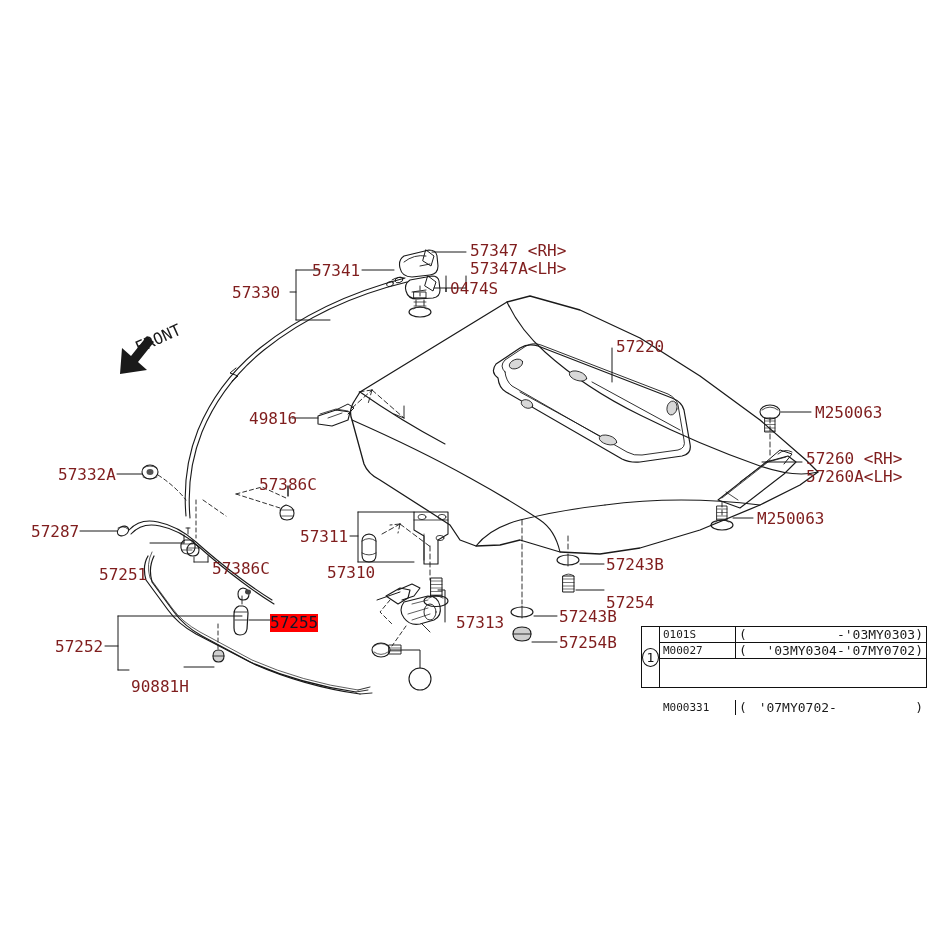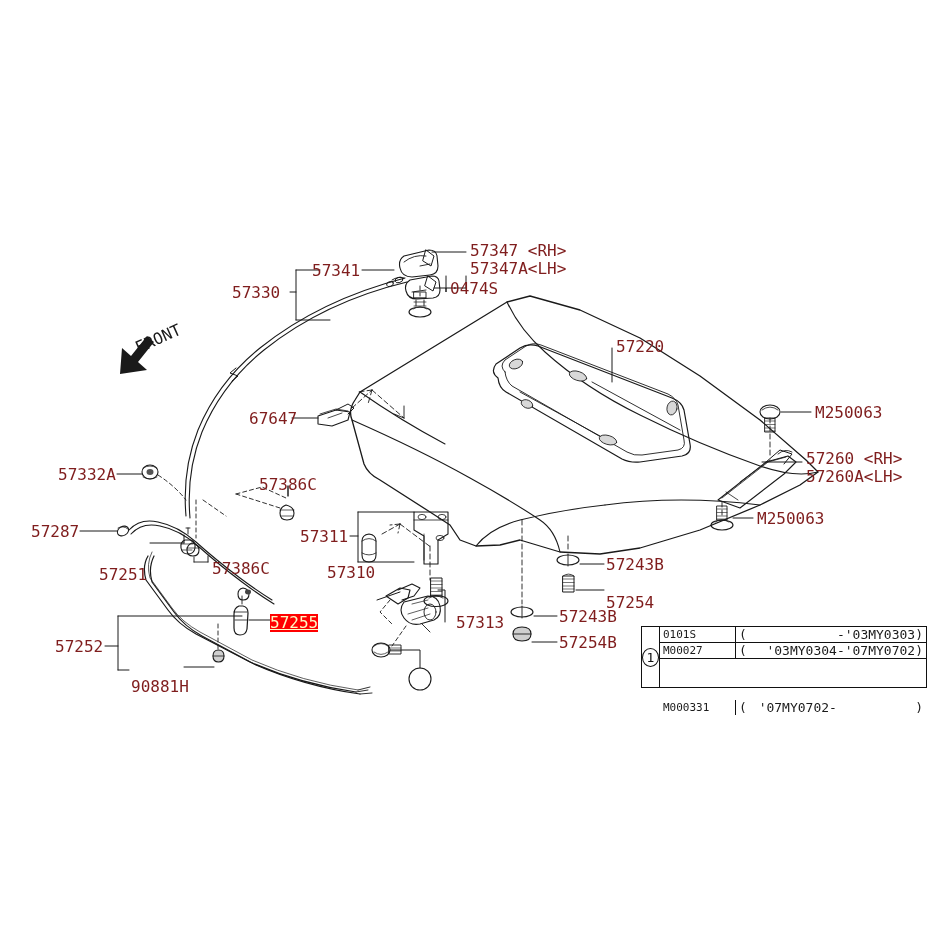--- a/index.html
+++ b/index.html
@@ -26,22 +26,21 @@
     position: absolute;
     font-family: "DejaVu Sans Mono", monospace;
     font-size: 16px;
     color: #7f1d1d;
     white-space: pre;
     letter-spacing: 0px;
     line-height: 18px;
   }
   .lbl-hl {
     background: #FF0000;
-    color: #fef9c3;
-    text-decoration: underline;
+    color: #0f172a;
   }
   .front-label {
     position: absolute;
     font-family: "DejaVu Sans Mono", monospace;
     font-size: 16px;
     color: #1a1a1a;
     white-space: pre;
     transform: rotate(-24deg);
     transform-origin: left bottom;
   }
@@ -409,21 +408,21 @@
   </svg>
 
   <div class="front-label" style="left:140px; top:338px;">FRONT</div>
 
   <div class="lbl" style="left:470px; top:242px;">57347 &lt;RH&gt;</div>
   <div class="lbl" style="left:470px; top:260px;">57347A&lt;LH&gt;</div>
   <div class="lbl" style="left:450px; top:280px;">0474S</div>
   <div class="lbl" style="left:312px; top:262px;">57341</div>
   <div class="lbl" style="left:232px; top:284px;">57330</div>
   <div class="lbl" style="left:616px; top:338px;">57220</div>
-  <div class="lbl" style="left:249px; top:410px;">67647</div>
+  <div class="lbl" style="left:249px; top:410px;">49816</div>
   <div class="lbl" style="left:815px; top:404px;">M250063</div>
   <div class="lbl" style="left:806px; top:450px;">57260 &lt;RH&gt;</div>
   <div class="lbl" style="left:806px; top:468px;">57260A&lt;LH&gt;</div>
   <div class="lbl" style="left:757px; top:510px;">M250063</div>
   <div class="lbl" style="left:58px; top:466px;">57332A</div>
   <div class="lbl" style="left:259px; top:476px;">57386C</div>
   <div class="lbl" style="left:31px; top:523px;">57287</div>
   <div class="lbl" style="left:99px; top:536px;margin-top:30px;">57251</div>
   <div class="lbl" style="left:212px; top:560px;">57386C</div>
   <div class="lbl" style="left:300px; top:528px;">57311</div>

